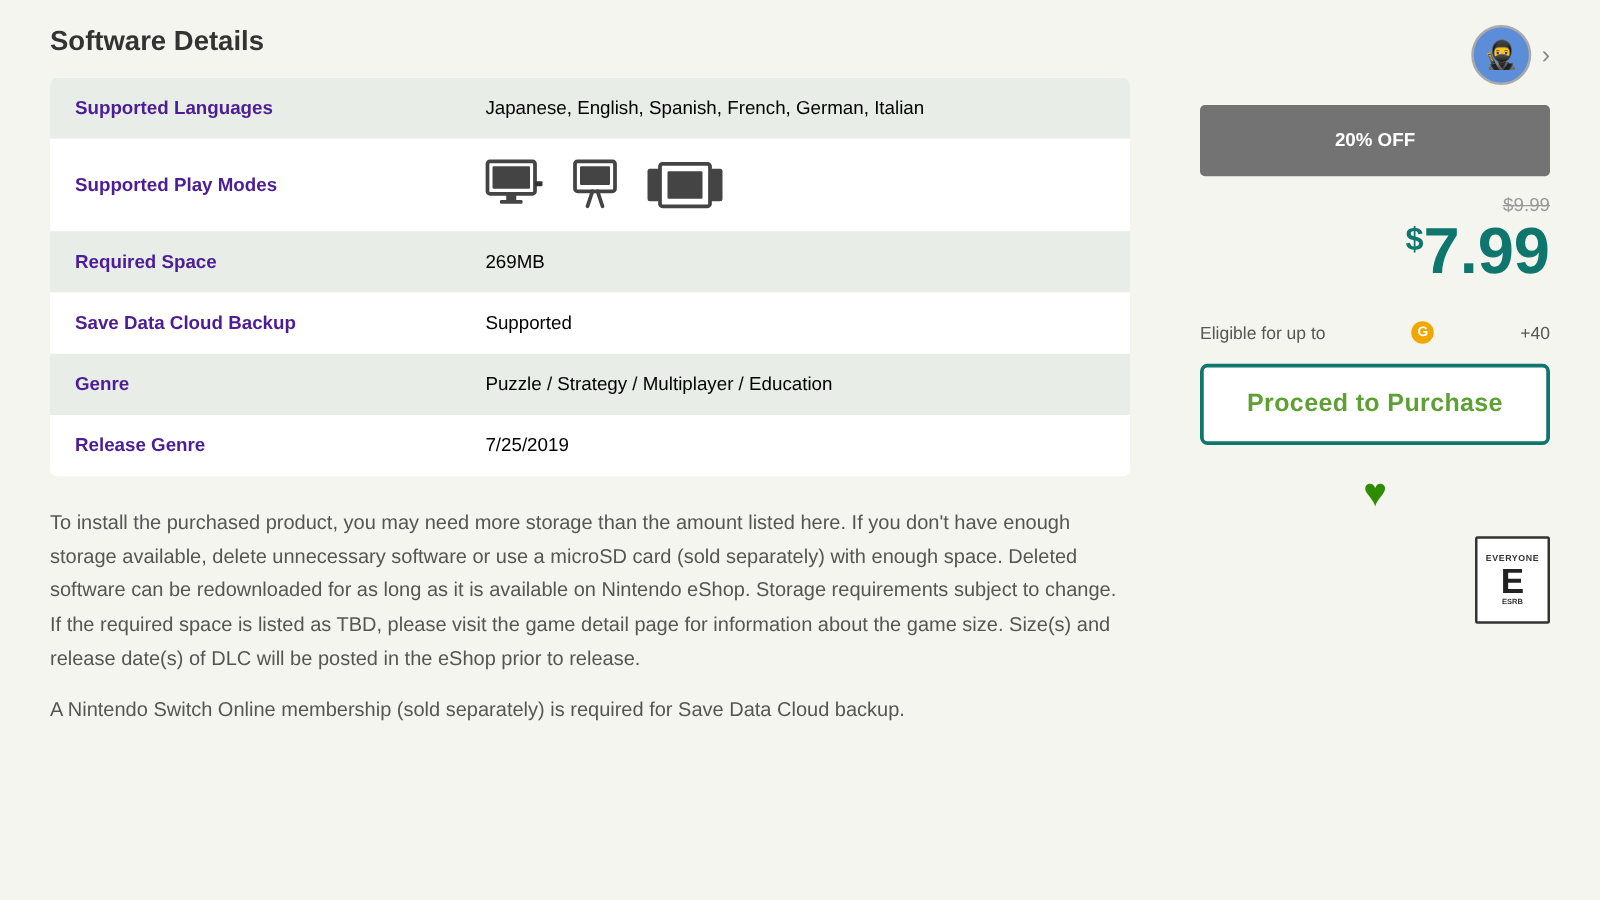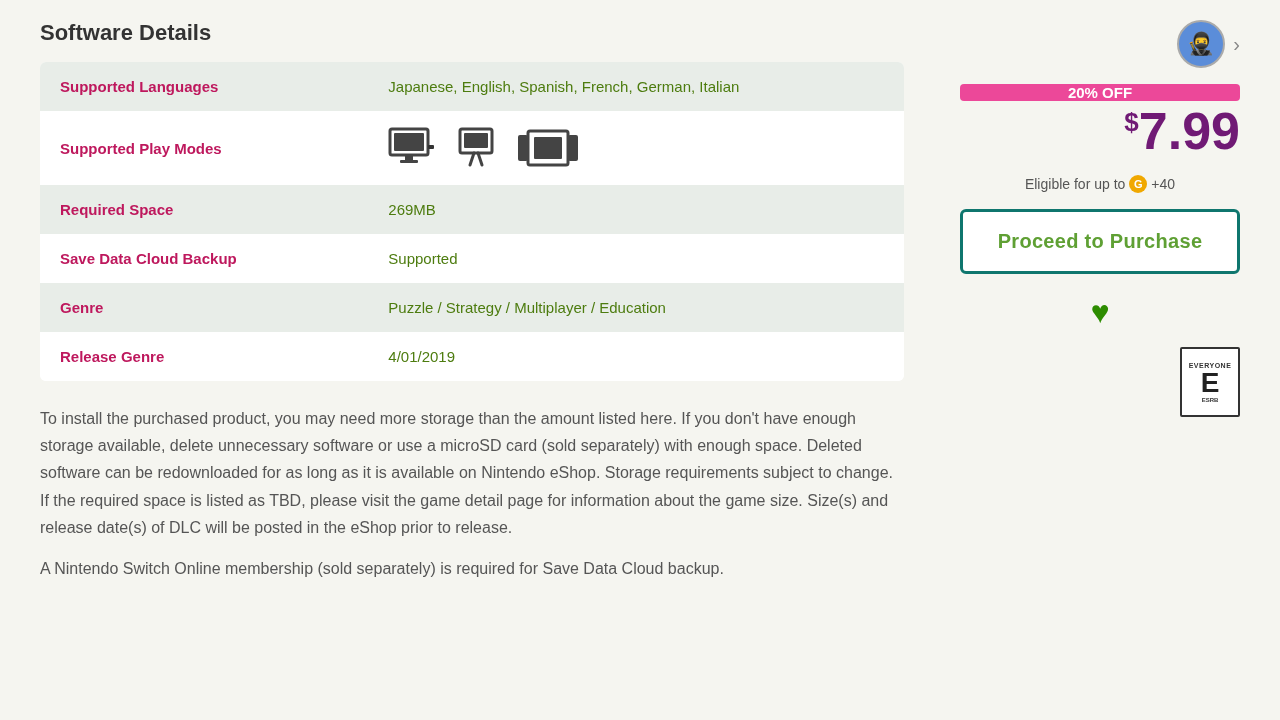--- a/index.html
+++ b/index.html
@@ -38,26 +38,26 @@
     }
     .details-table tr:nth-child(even) {
       background: #ffffff;
     }
     .details-table td {
       padding: 16px 20px;
       vertical-align: middle;
     }
     .details-table td:first-child {
       font-weight: 600;
-      color: #be185d;
+      color: #4c1d95;
       width: 38%;
       font-size: 15px;
     }
     .details-table td:last-child {
-      color: #4d7c0f;
+      color: #000000;
       font-size: 15px;
     }
     .play-modes-icons {
       display: flex;
       align-items: center;
       gap: 16px;
     }
     .play-mode-icon {
       display: flex;
       flex-direction: column;
@@ -102,64 +102,65 @@
       align-items: center;
       justify-content: center;
       font-size: 22px;
     }
     .chevron-right {
       font-size: 20px;
       color: #888;
       cursor: pointer;
     }
     .discount-badge {
-      background: #ec4899;
+      background: #737373;
       color: white;
       font-weight: 700;
       font-size: 15px;
-      padding: 0 14px;
+      padding: 20px 14px;
       border-radius: 4px;
       text-align: center;
       width: 100%;
-      margin-bottom: 4px;
+      margin-bottom: 15px;
     }
     .original-price {
       color: #999;
       font-size: 15px;
       text-decoration: line-through;
       text-align: right;
       width: 100%;
       margin-bottom: 2px;
     }
     .current-price {
       font-size: 52px;
       font-weight: 700;
-      color: #701a75;
+      color: #0f766e;
       text-align: right;
       width: 100%;
       line-height: 1;
-      margin-bottom: 18px;
+      margin-bottom: 1px;
       position: relative;
     }
     .current-price .currency {
       font-size: 26px;
       font-weight: 700;
       vertical-align: super;
       line-height: 1;
     }
     .gold-points {
       font-size: 14px;
       color: #555;
       text-align: right;
       width: 100%;
       margin-bottom: 16px;
       display: flex;
       align-items: center;
-      justify-content: center;
+      justify-content: space-between;
       gap: 4px;
+      margin-top: 29px;
     }
     .gold-coin {
       display: inline-block;
       width: 18px;
       height: 18px;
       background: #f0a800;
       border-radius: 50%;
       font-size: 11px;
       color: white;
       font-weight: 700;
@@ -279,41 +280,42 @@
           <tr>
             <td>Save Data Cloud Backup</td>
             <td>Supported</td>
           </tr>
           <tr>
             <td>Genre</td>
             <td>Puzzle / Strategy / Multiplayer / Education</td>
           </tr>
           <tr>
             <td>Release Genre</td>
-            <td>4/01/2019</td>
+            <td>7/25/2019</td>
           </tr>
         </tbody>
     </table>
 
     <div class="footnote-text">
       <p>To install the purchased product, you may need more storage than the amount listed here. If you don't have enough storage available, delete unnecessary software or use a microSD card (sold separately) with enough space. Deleted software can be redownloaded for as long as it is available on Nintendo eShop. Storage requirements subject to change. If the required space is listed as TBD, please visit the game detail page for information about the game size. Size(s) and release date(s) of DLC will be posted in the eShop prior to release.</p>
       <p>A Nintendo Switch Online membership (sold separately) is required for Save Data Cloud backup.</p>
     </div>
   </div>
 
   <div class="sidebar">
     <div class="sidebar-top">
       <div class="avatar-circle">
         <span>🥷</span>
       </div>
       <span class="chevron-right">›</span>
     </div>
 
     <div class="discount-badge">20% OFF</div>
 
+    <div class="original-price">$9.99</div>
 
     <div class="current-price">
       <span class="currency">$</span><span>7.99</span>
     </div>
 
     <div class="gold-points">
       <span>Eligible for up to</span>
       <span class="gold-coin">G</span>
       <span>+40</span>
     </div>

